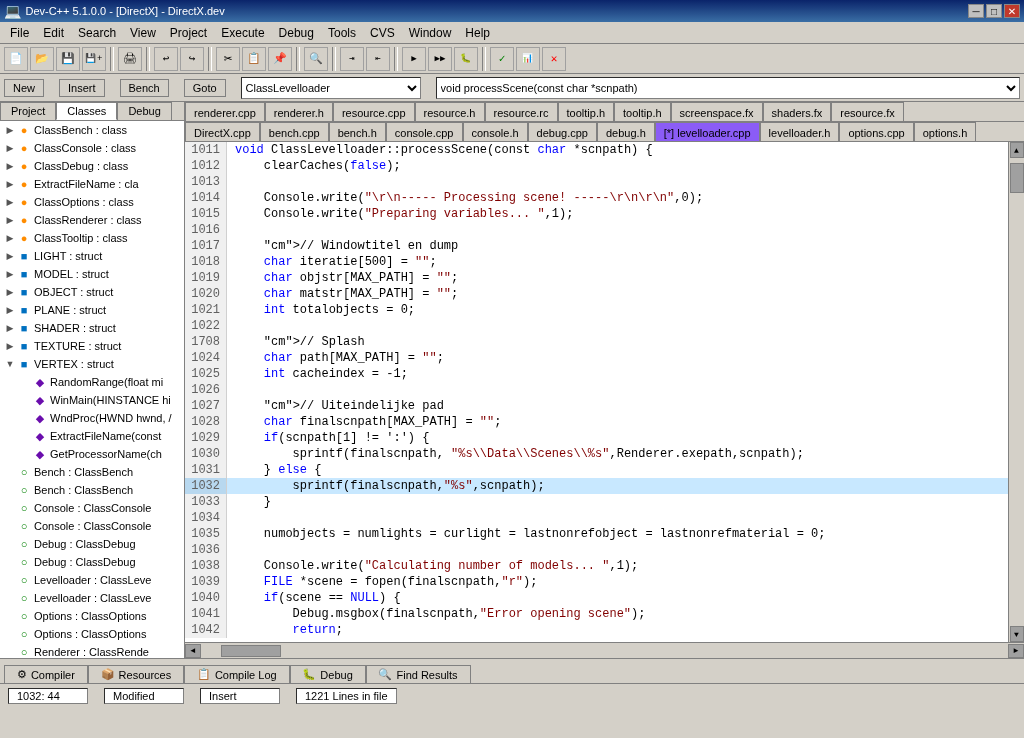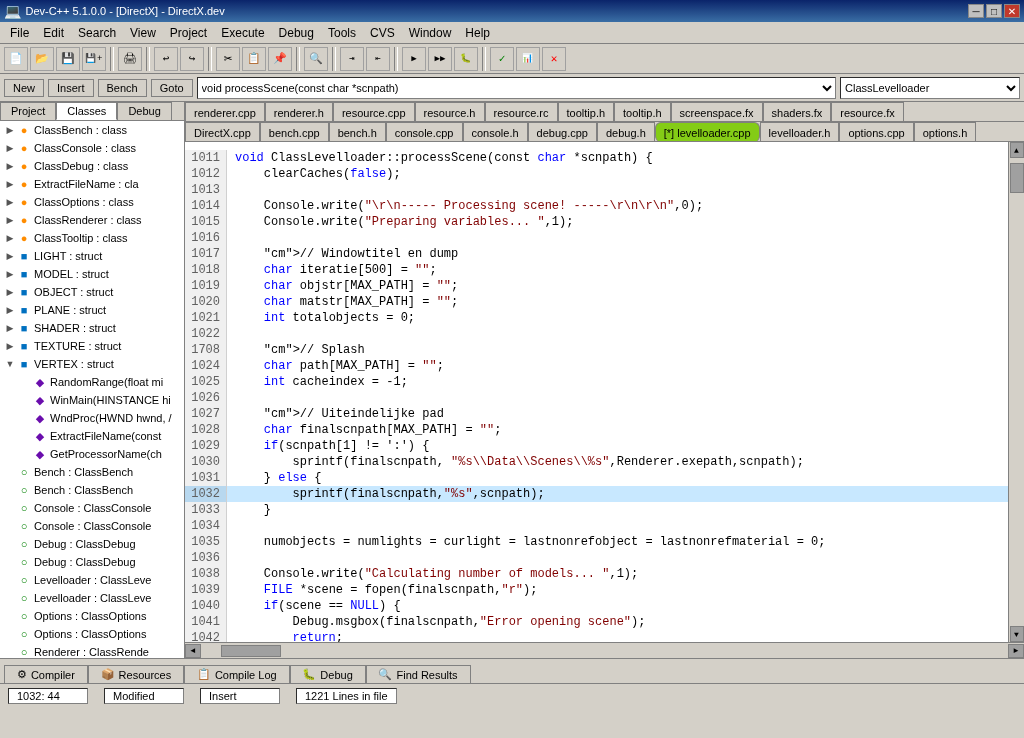--- a/index.html
+++ b/index.html
@@ -15,21 +15,21 @@
     
     #menu-bar { background: #d4d0c8; height: 22px; display: flex; align-items: center; border-bottom: 1px solid #808080; font-family: Arial, sans-serif; font-size: 12px; padding: 0 4px; gap: 2px; }
     .menu-item { padding: 2px 6px; cursor: pointer; }
     
     
     #toolbar1 { background: #d4d0c8; height: 30px; display: flex; align-items: center; padding: 2px 4px; gap: 2px; border-bottom: 1px solid #808080; }
     .tb-btn { width: 24px; height: 24px; border: 1px solid #a0a0a0; background: #d4d0c8; display: flex; align-items: center; justify-content: center; cursor: pointer; font-size: 11px; }
     .tb-sep { width: 4px; height: 24px; border-left: 1px solid #808080; border-right: 1px solid #ffffff; margin: 0 2px; }
     
     
-    #nav-bar { background: #d4d0c8; height: 28px; display: flex; align-items: center; padding: 2px 4px; gap: 4px; border-bottom: 1px solid #808080; font-family: Arial, sans-serif; font-size: 11px; }
+    #nav-bar { background: #d4d0c8; height: 28px; display: flex; align-items: center; padding: 2px 4px; gap: 15px; border-bottom: 1px solid #808080; font-family: Arial, sans-serif; font-size: 11px; }
     .nav-btn { padding: 2px 8px; border: 1px solid #808080; background: #d4d0c8; cursor: pointer; font-size: 11px; font-family: Arial, sans-serif; }
     #class-dropdown { width: 180px; height: 22px; border: 1px inset #808080; background: white; font-family: Arial, sans-serif; font-size: 11px; }
     #method-dropdown { flex: 1; height: 22px; border: 1px inset #808080; background: white; font-family: Arial, sans-serif; font-size: 11px; }
     
     
     #main-layout { display: flex; height: calc(738px - 22px - 22px - 30px - 30px - 28px - 25px - 25px); }
     
     
     #left-panel { width: 185px; border-right: 1px solid #808080; display: flex; flex-direction: column; background: white; }
     #left-tabs { display: flex; background: #d4d0c8; border-bottom: 1px solid #808080; }
@@ -41,21 +41,21 @@
     .tree-icon { width: 16px; height: 16px; display: inline-flex; align-items: center; justify-content: center; margin-right: 2px; font-size: 10px; }
     .expand-btn { width: 12px; display: inline-flex; align-items: center; justify-content: center; font-size: 9px; color: #333; }
     
     
     #code-area { flex: 1; display: flex; flex-direction: column; background: white; }
     
     
     #tab-bar1 { display: flex; background: #d4d0c8; border-bottom: 1px solid #808080; overflow: hidden; height: 20px; }
     #tab-bar2 { display: flex; background: #d4d0c8; border-bottom: 1px solid #808080; overflow: hidden; height: 20px; }
     .code-tab { padding: 2px 8px; font-family: Arial, sans-serif; font-size: 11px; cursor: pointer; border: 1px solid #808080; border-bottom: none; background: #d4d0c8; white-space: nowrap; height: 20px; display: flex; align-items: center; }
-    .code-tab.active { background: #84cc16; border-radius: 6px; }
+    .code-tab.active { background: #8b5cf6; }
     
     
     #code-editor { flex: 1; display: flex; overflow: hidden; }
     
     .line { display: flex; min-height: 16px; line-height: 16px; }
     .line-num { width: 42px; min-width: 42px; text-align: right; padding-right: 6px; color: #606060; font-family: 'Courier New', monospace; font-size: 12px; background: #f0f0f0; border-right: 1px solid #d0d0d0; user-select: none; }
     .line-code { padding-left: 8px; white-space: pre; color: #000; }
     .line.highlighted { background: #c8e8ff; }
     .line.highlighted .line-num { background: #b8d8ef; }
     
@@ -70,21 +70,21 @@
     
     #status-bar { background: #d4d0c8; height: 25px; display: flex; align-items: center; border-top: 1px solid #808080; font-family: Arial, sans-serif; font-size: 11px; padding: 0 8px; gap: 16px; }
     .status-section { padding: 1px 8px; border: 1px inset #808080; background: white; min-width: 80px; }
     
     
     ::-webkit-scrollbar { width: 16px; height: 16px; }
     ::-webkit-scrollbar-track { background: #d4d0c8; }
     ::-webkit-scrollbar-thumb { background: #a0a0a0; border: 1px solid #808080; }
     
     #code-wrapper { flex: 1; overflow: auto; }
-    .code-lines { min-width: max-content; margin-top: 8px; }
+    .code-lines { min-width: max-content; }
   </style>
 </head>
 <body>
 
 <div id="title-bar">
   <div id="title-text">
     <span style="font-size:14px;">💻</span>
     <span>Dev-C++ 5.1.0.0 - [DirectX] - DirectX.dev</span>
   </div>
   <div id="title-controls">
@@ -135,25 +135,25 @@
   <div class="tb-btn" style="color:green;">✓</div>
   <div class="tb-btn" style="font-size:9px;">📊</div>
   <div class="tb-btn" style="color:red;">✕</div>
 </div>
 
 <div id="nav-bar">
   <button class="nav-btn">New</button>
   <button class="nav-btn">Insert</button>
   <button class="nav-btn">Bench</button>
   <button class="nav-btn">Goto</button>
+  <select id="class-dropdown">
+    <option>ClassLevelloader</option>
+  </select>
   <select id="method-dropdown">
     <option>void processScene(const char *scnpath)</option>
-  </select>
-  <select id="class-dropdown">
-    <option>ClassLevelloader</option>
   </select>
 </div>
 
 <div id="main-layout">
 
   <div id="left-panel">
     <div id="left-tabs">
       <div class="left-tab">Project</div>
       <div class="left-tab active">Classes</div>
       <div class="left-tab">Debug</div>

